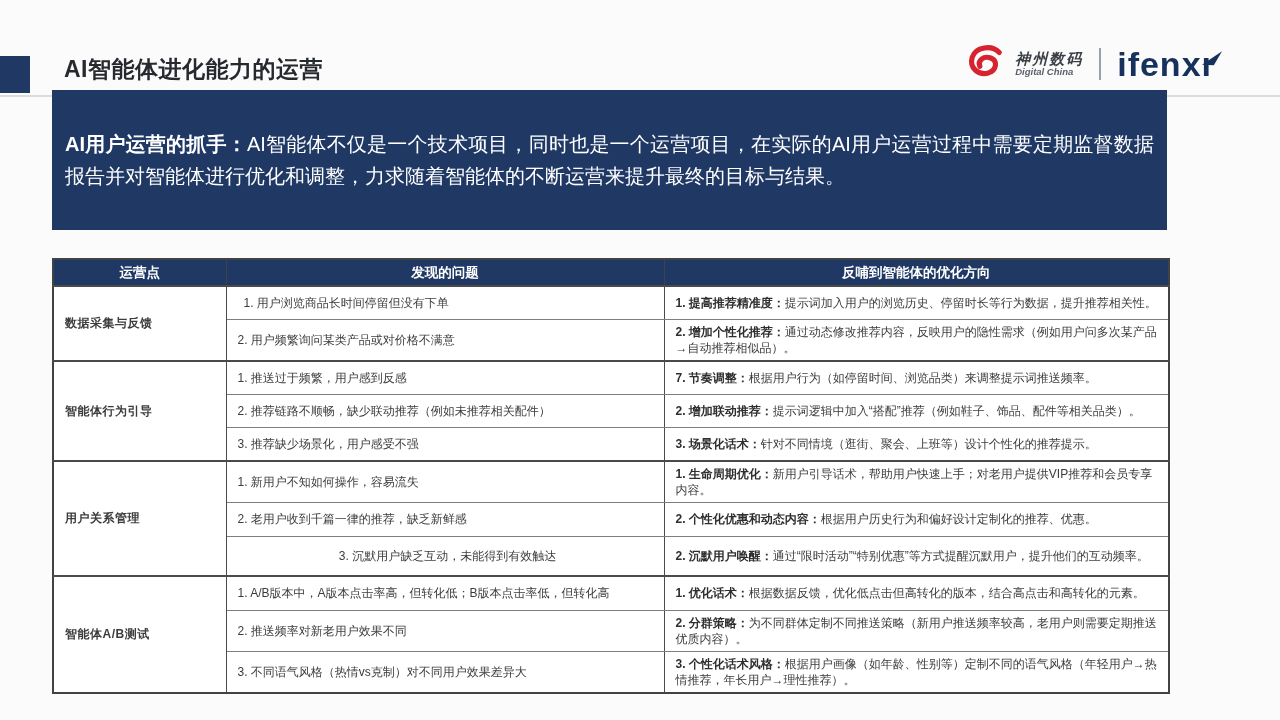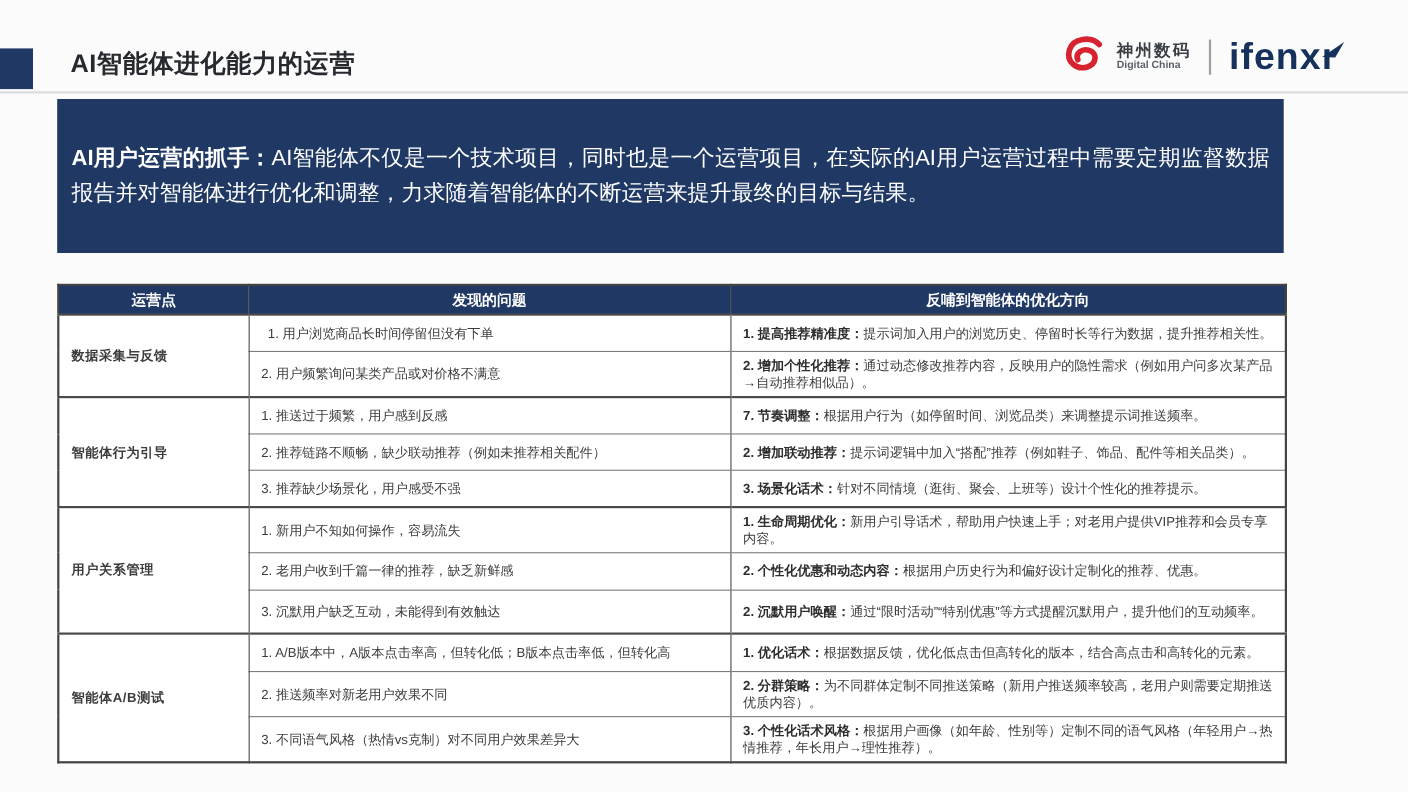--- a/index.html
+++ b/index.html
@@ -8,37 +8,37 @@
     width: 1280px; height: 720px;
     background: #fbfbfb;
     font-family: "Liberation Sans", "DejaVu Sans", sans-serif;
     overflow: hidden;
     position: relative;
   }
   .slide { position: absolute; inset: 0; }
 
   
   .topbar {
-    position: absolute; top: 0; left: 0; width: 1280px; height: 85px;
+    position: absolute; top: 12px; left: 0; width: 1280px; height: 85px;
     border-bottom: 2px solid #dcdcdc;
   }
   .title-square {
     position: absolute; left: 0; top: 44px; width: 30px; height: 37px;
     background: var(--navy, #1f3864);
   }
   .page-title {
     position: absolute; left: 64px; top: 42px;
     font-size: 23px; font-weight: bold; color: #26292e;
     letter-spacing: 0.5px; white-space: nowrap;
   }
   .logos {
     position: absolute; right: 60px; top: 28px; height: 48px;
     display: flex; align-items: center; gap: 16px;
   }
-  .dc-logo { display: flex; align-items: center; gap: 7px; }
+  .dc-logo { display: flex; align-items: center; gap: 7px; font-style: italic; }
   .dc-text { display: flex; flex-direction: column; line-height: 1.1; }
   .dc-cn { font-size: 15px; font-weight: bold; color: #3a3f45; letter-spacing: 2px; }
   .dc-en { font-size: 9.5px; color: #5a6068; font-weight: bold; }
   .logo-sep { width: 2px; height: 32px; background: #9aa0a8; }
   .ifenxi {
     position: relative; font-size: 34px; font-weight: bold;
     color: var(--ifenxi, #16325c); letter-spacing: 1px; line-height: 1;
     padding-right: 8px;
   }
   .ifenxi .arrow { position: absolute; top: -10px; right: -2px; }
@@ -164,21 +164,21 @@
           <tr class="group-first">
             <td class="group-cell" rowspan="3">用户关系管理</td>
             <td class="problem-cell" style="height: 40px;">1. 新用户不知如何操作，容易流失</td>
             <td class="opt-cell"><b>1. 生命周期优化：</b><span>新用户引导话术，帮助用户快速上手；对老用户提供VIP推荐和会员专享内容。</span></td>
           </tr>
           <tr>
             <td class="problem-cell" style="height: 34px;">2. 老用户收到千篇一律的推荐，缺乏新鲜感</td>
             <td class="opt-cell"><b>2. 个性化优惠和动态内容：</b><span>根据用户历史行为和偏好设计定制化的推荐、优惠。</span></td>
           </tr>
           <tr>
-            <td class="problem-cell" style="height: 40px;">3. 沉默用户缺乏互动，未能得到有效触达</td>
+            <td class="problem-cell" style="height: 40px; text-align: center;">3. 沉默用户缺乏互动，未能得到有效触达</td>
             <td class="opt-cell"><b>2. 沉默用户唤醒：</b><span>通过“限时活动”“特别优惠”等方式提醒沉默用户，提升他们的互动频率。</span></td>
           </tr>
         </tbody>
         <tbody>
           <tr class="group-first">
             <td class="group-cell" rowspan="3">智能体A/B测试</td>
             <td class="problem-cell" style="height: 34px;">1. A/B版本中，A版本点击率高，但转化低；B版本点击率低，但转化高</td>
             <td class="opt-cell"><b>1. 优化话术：</b><span>根据数据反馈，优化低点击但高转化的版本，结合高点击和高转化的元素。</span></td>
           </tr>
           <tr>

